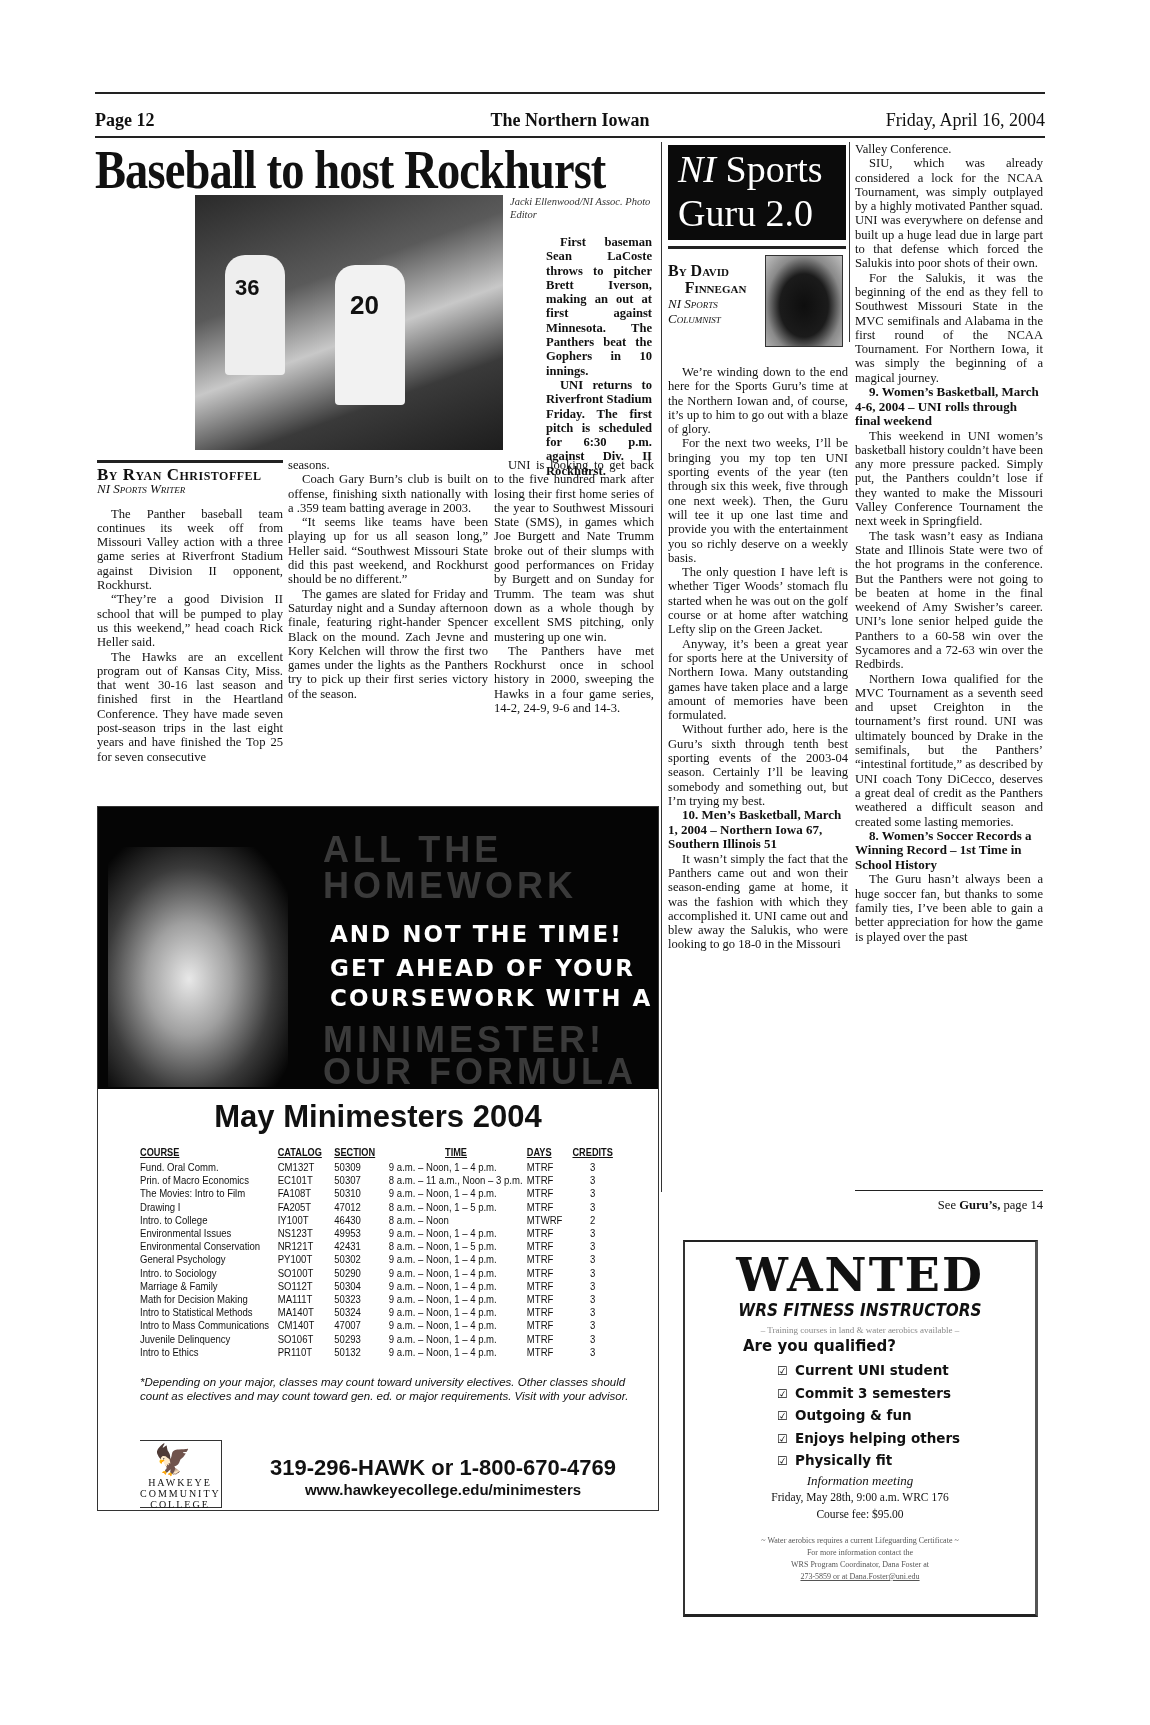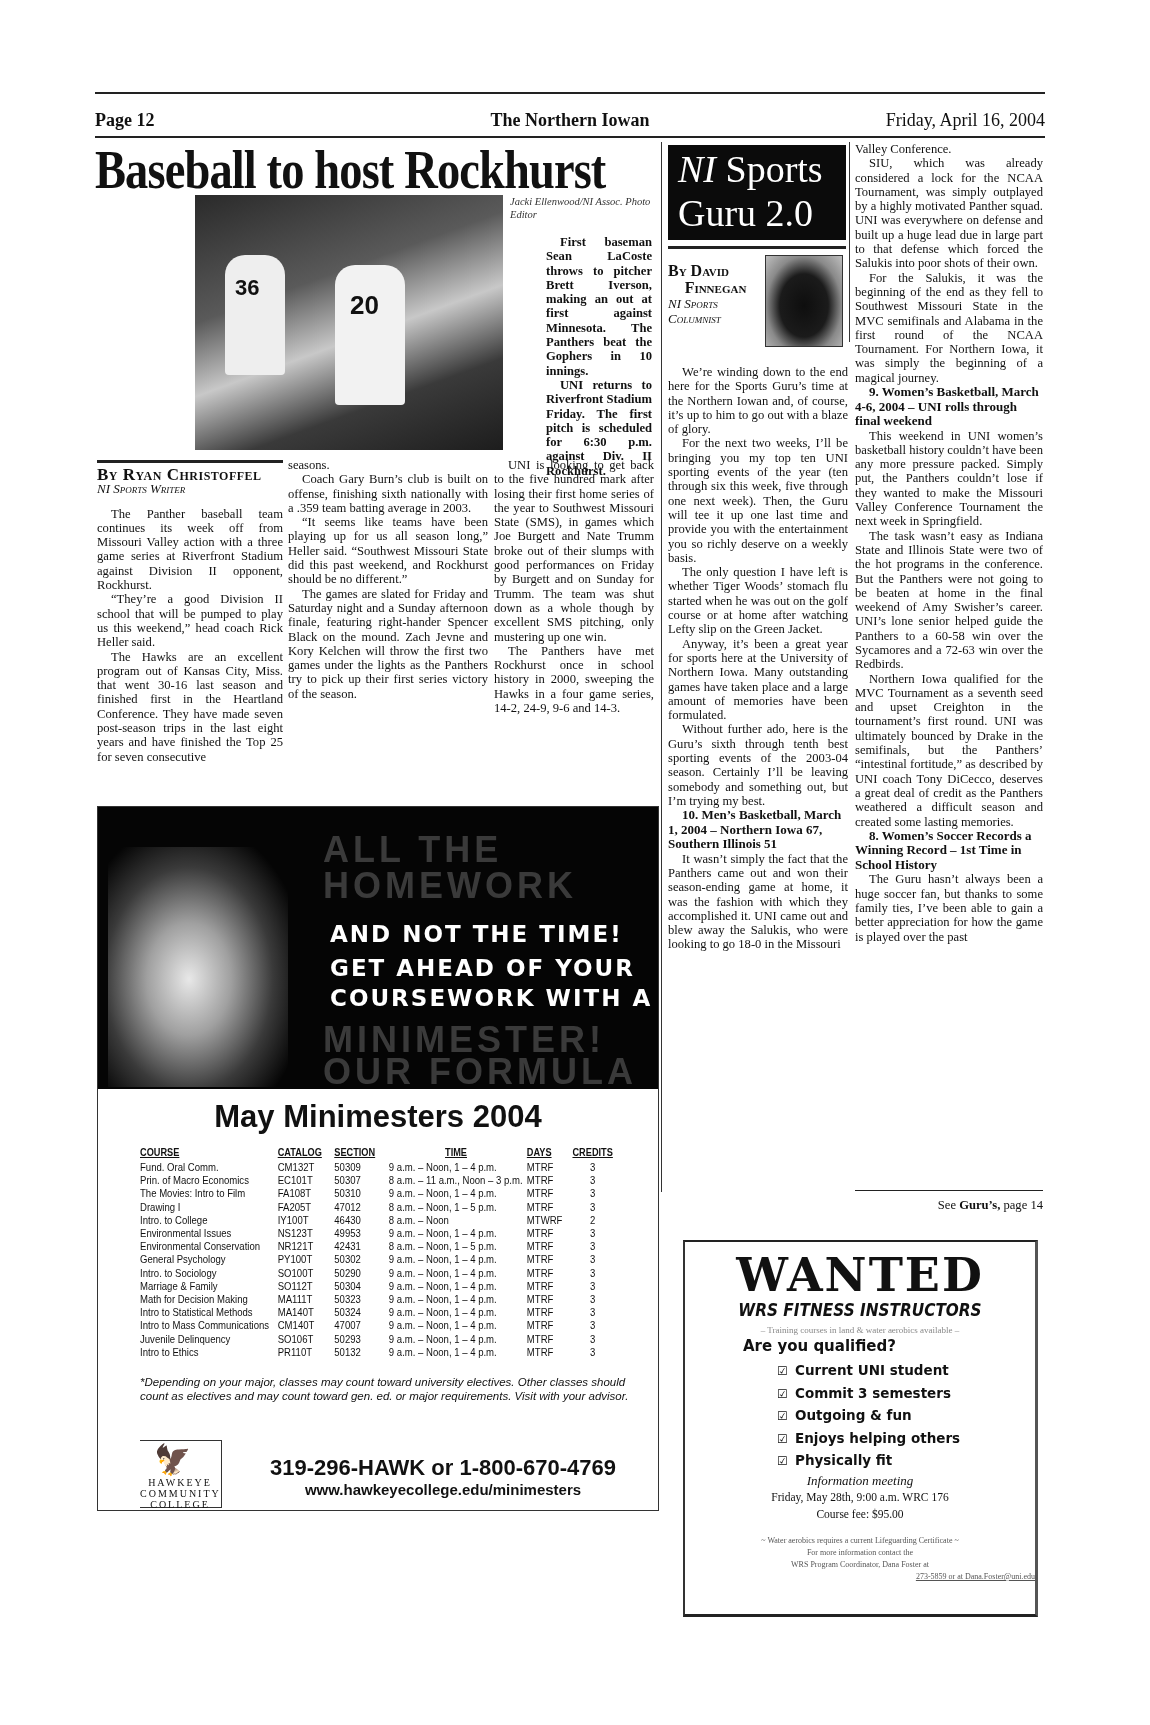--- a/index.html
+++ b/index.html
@@ -331,15 +331,15 @@
     </ul>
   <div class="info">
     <div class="it">Information meeting</div>
     <div>Friday, May 28th, 9:00 a.m. WRC 176</div>
     <div>Course fee: $95.00</div>
   </div>
   <div class="small">
     <div>~ Water aerobics requires a current Lifeguarding Certificate ~</div>
     <div>For more information contact the</div>
     <div>WRS Program Coordinator, Dana Foster at</div>
-    <div style="text-decoration:underline;text-align:right;">273-5859 or at Dana.Foster@uni.edu</div>
+    <div style="text-decoration:underline;">273-5859 or at Dana.Foster@uni.edu</div>
   </div>
 </div>
 
 </body></html>

